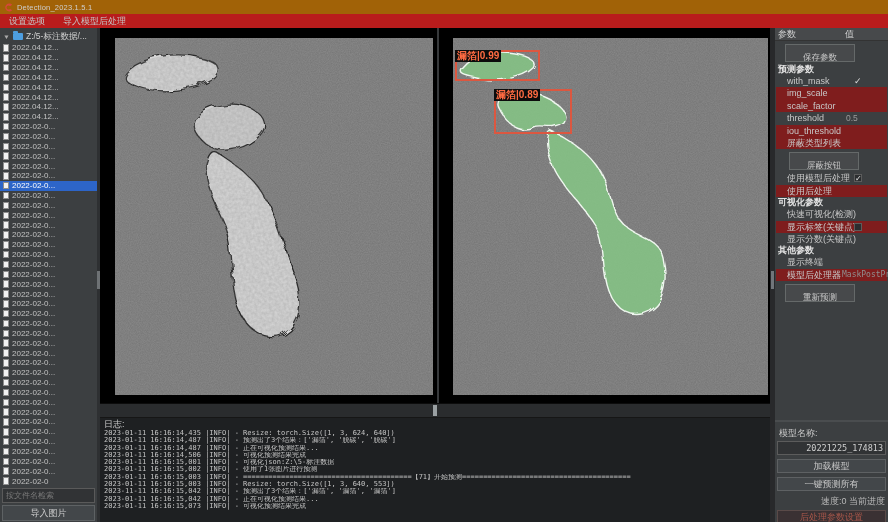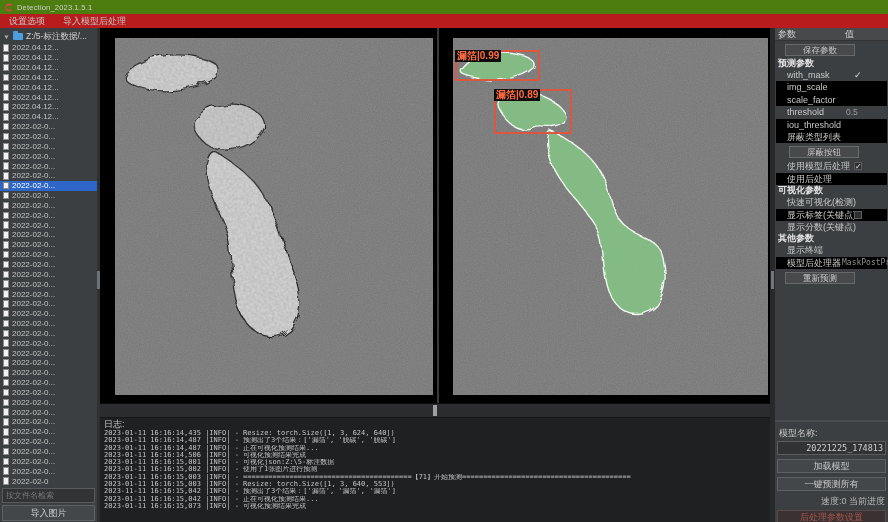--- a/index.html
+++ b/index.html
@@ -1,20 +1,20 @@
 <!DOCTYPE html>
 <html><head>
 <meta charset="utf-8">
 <style>
   html,body{margin:0;padding:0;background:#111;}
   *{box-sizing:border-box;font-family:"Liberation Sans",sans-serif;}
   .app{position:relative;width:888px;height:522px;background:#3c3f41;overflow:hidden;}
 
   
-  .titlebar{position:absolute;top:0;left:0;right:0;height:16px;background:#4d7c0f;display:flex;align-items:center;gap:4px;padding-left:4px;border-bottom:1px solid #1a1a1a;}
+  .titlebar{position:absolute;top:0;left:0;right:0;height:16px;background:#a16207;display:flex;align-items:center;gap:4px;padding-left:4px;border-bottom:1px solid #1a1a1a;}
   .titlebar .logo{width:9px;height:9px;flex:none;}
   .titlebar .title{font-size:7.5px;color:#cfcfcf;letter-spacing:.2px;}
   .menubar{position:absolute;top:14px;left:0;right:0;height:14px;background:#b91c1c;display:flex;align-items:center;font-size:9px;color:#c4c4c4;}
   .menubar .menu-item{padding:0 9px;height:14px;line-height:14px;cursor:default;}
 
   .main{position:absolute;top:28px;left:0;right:0;bottom:0;display:flex;}
 
   
   .left-panel{width:97px;flex:none;position:relative;background:#3c3f41;overflow:hidden;}
   .tree{position:absolute;top:0;left:0;right:0;bottom:36px;overflow:hidden;padding-top:2px;}
@@ -51,24 +51,24 @@
 
   .log-area{flex:1;background:#1e2022;overflow:hidden;padding:1px 4px;border-top:1px solid #161616;}
   .log-title{font-size:9px;color:#c8c8c8;height:11px;line-height:11px;}
   .log-line{font-family:"DejaVu Sans Mono",monospace;font-size:7px;line-height:7.3px;color:#c5c5c5;white-space:pre;overflow:hidden;}
 
   
   .right-panel{width:113px;flex:none;background:#3c3f41;position:relative;overflow:hidden;color:#c8c8c8;}
   .param-header{height:13px;background:#47494b;position:relative;font-size:9px;color:#d8d8d8;border-bottom:1px solid #333;}
   .ph-param{position:absolute;left:3px;top:0;line-height:13px;}
   .ph-value{position:absolute;left:70px;top:0;line-height:13px;}
-  .p-btn{display:block;margin:3px 0 2px 10px;width:70px;height:12px;background:#47494b;border:1px solid #656969;color:#c8c8c8;font-size:8.5px;line-height:9px;text-align:center;padding:0;}
+  .p-btn{display:block;margin:3px 0 2px 10px;width:70px;height:12px;background:#47494b;border:1px solid #656969;color:#c8c8c8;font-size:8.5px;line-height:9px;text-align:center;padding:8px;}
   .p-section{font-weight:bold;color:#e2e2e2;font-size:9px;height:11px;line-height:11px;padding-left:3px;white-space:nowrap;}
   .p-row{height:12.4px;line-height:12.4px;position:relative;margin:0 1px;padding-left:11px;font-size:9px;white-space:nowrap;}
-  .p-row.shaded{background:#000000;}
+  .p-row.shaded{background:#7f1d1d;}
   .p-val{position:absolute;left:70px;top:0;color:#9c9c9c;font-size:8.5px;}
   .p-val.mono{font-family:"DejaVu Sans Mono",monospace;font-size:8px;left:66px;color:#8f8f8f;}
   .p-check{position:absolute;left:78px;top:0;color:#dedede;font-size:9px;}
   .p-checkbox{position:absolute;left:78px;top:2px;width:8px;height:8px;background:#2b2d2f;border:1px solid#5c5c5c;font-size:8px;line-height:8px;color:#e8e8e8;text-align:center;}
 
   .model-block{position:absolute;left:0;right:0;bottom:-10px;height:112px;border-top:2px solid #4a4d4f;background:#3c3f41;padding:0 2px;}
   .mb-label{font-size:9px;color:#c8c8c8;height:11px;line-height:11px;margin-top:6px;padding-left:2px;}
   .mb-field{height:14px;background:#313335;border:1px solid #5c5c5c;color:#cfcfcf;font-family:"DejaVu Sans Mono",monospace;font-size:8.5px;line-height:12px;text-align:right;padding:0 2px;overflow:hidden;white-space:nowrap;margin-top:2px;}
   .mb-btn{display:block;width:100%;height:14px;background:#43474a;border:1px solid #5e6163;color:#c8c8c8;font-size:9px;line-height:12px;text-align:center;margin-top:4px;overflow:hidden;white-space:nowrap;padding:0;}
   .mb-status{height:11px;font-size:9px;color:#b8b8b8;text-align:right;margin-top:4px;white-space:nowrap;overflow:hidden;padding-right:1px;}

